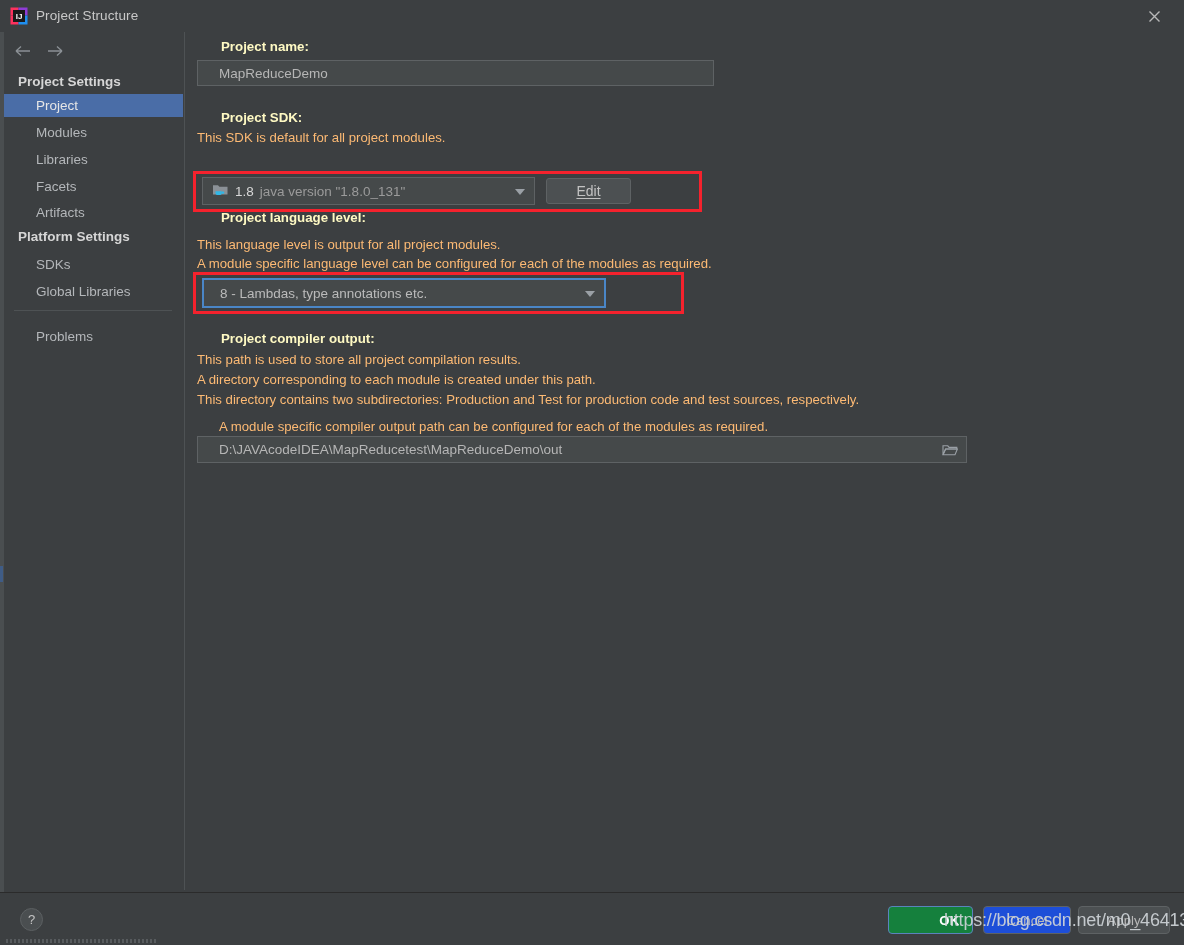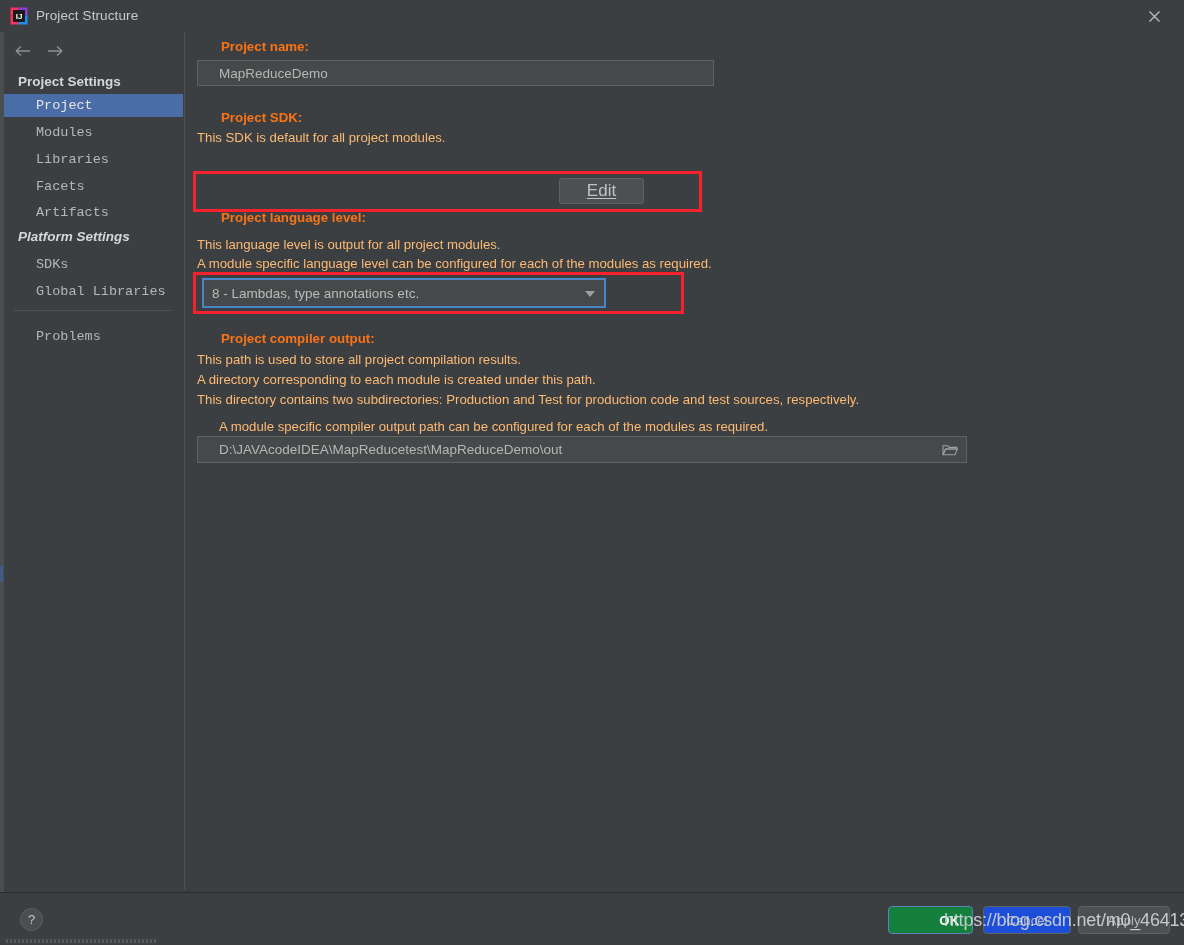--- a/index.html
+++ b/index.html
@@ -87,21 +87,20 @@
     position: absolute;
     left: 0;
     width: 179px;
     height: 23px;
     display: flex;
     align-items: center;
     font-size: 13.5px;
     color: #b4b7ba;
     cursor: default;
     box-sizing: border-box;
-    font-family: Liberation Mono, monospace;
   }
   .nav-item > span { padding-left: 32px; }
   .nav-item.selected {
     background: #4a6da7;
     color: #e6e6e6;
   }
   #sidebar-separator {
     position: absolute;
     left: 10px; top: 278px;
     width: 158px; height: 1px;
@@ -111,21 +110,21 @@
   
   #content {
     position: absolute;
     left: 185px; top: 32px;
     width: 999px; height: 858px;
   }
   .field-label {
     position: absolute;
     font-size: 13.3px;
     font-weight: bold;
-    color: #f97316;
+    color: #fef9c3;
     white-space: nowrap;
     padding-left: 24px;
   }
   .desc-line {
     position: absolute;
     font-size: 13.2px;
     color: #fdba74;
     white-space: nowrap;
   }
 
@@ -167,24 +166,23 @@
 
   .button {
     position: absolute;
     background: #4c5052;
     border: 1px solid #5e6264;
     border-radius: 3px;
     box-sizing: border-box;
     display: flex;
     align-items: center;
     justify-content: center;
-    font-size: 17px;
+    font-size: 14px;
     color: #c2c2c2;
     cursor: default;
-    margin-left: 13px;
   }
 
   .redbox {
     position: absolute;
     border: 3px solid #f5222d;
     box-sizing: border-box;
     pointer-events: none;
   }
 
   
@@ -344,21 +342,21 @@
     <div class="nav-item" style="top:116px;">
       <span>Libraries</span>
     </div>
     <div class="nav-item" style="top:143px;">
       <span>Facets</span>
     </div>
     <div class="nav-item" style="top:169px;">
       <span>Artifacts</span>
     </div>
 
-    <div class="group-header" style="top:197px;font-style:italic;">Platform Settings</div>
+    <div class="group-header" style="top:197px;">Platform Settings</div>
 
     <div class="nav-item" style="top:221px;">
       <span>SDKs</span>
     </div>
     <div class="nav-item" style="top:248px;">
       <span>Global Libraries</span>
     </div>
 
     <div id="sidebar-separator"></div>
 
@@ -372,33 +370,47 @@
     <div class="field-label" style="left:12px; top:7px;">Project name:</div>
     <div class="text-field" style="left:12px; top:28px; width:517px; height:26px;">
       <span>MapReduceDemo</span>
     </div>
 
     <div class="field-label" style="left:12px; top:78px;">Project SDK:</div>
     <div class="desc-line" style="left:12px; top:98px;">This SDK is default for all project modules.</div>
 
     <div class="redbox" style="left:8px; top:139px; width:509px; height:41px;"></div>
 
+    <div class="combo" style="left:17px; top:145px; width:333px; height:28px;">
+      <div id="sdk-combo-content">
+        <span>
+          <svg width="17" height="15" viewBox="0 0 17 15">
+            <path d="M1 3.2 L6 3.2 L7.4 4.8 L15.5 4.8 L15.5 12.5 L1 12.5 Z" fill="#8b9197"></path>
+            <path d="M3.5 9.2 h6.3 v2.1 a1.6 1.6 0 0 1 -1.6 1.6 H5.1 a1.6 1.6 0 0 1 -1.6 -1.6 Z" fill="#30b8e8"></path>
+            <path d="M9.9 9.6 h1.3 a1.1 1.1 0 0 1 0 2.2 h-1.3 Z" fill="#30b8e8"></path>
+          </svg>
+        </span>
+        <span id="sdk-version">1.8</span>
+        <span id="sdk-desc">java version "1.8.0_131"</span>
+      </div>
+      <span class="arrow"></span>
+    </div>
 
     <div class="button" style="left:361px; top:146px; width:85px; height:26px;">
       <span style="text-decoration:underline; text-underline-offset:2px;">Edit</span>
     </div>
 
     <div class="field-label" style="left:12px; top:178px;">Project language level:</div>
     <div class="desc-line" style="left:12px; top:205px;">This language level is output for all project modules.</div>
     <div class="desc-line" style="left:12px; top:224px;">A module specific language level can be configured for each of the modules as required.</div>
 
     <div class="redbox" style="left:8px; top:240px; width:491px; height:42px;"></div>
 
     <div class="combo focused" style="left:17px; top:246px; width:404px; height:30px;">
-      <span style="padding-left:8px;">8 - Lambdas, type annotations etc.</span>
+      <span style="padding-left:16px;">8 - Lambdas, type annotations etc.</span>
       <span class="arrow"></span>
     </div>
 
     <div class="field-label" style="left:12px; top:299px;">Project compiler output:</div>
     <div class="desc-line" style="left:12px; top:320px;">This path is used to store all project compilation results.</div>
     <div class="desc-line" style="left:12px; top:340px;">A directory corresponding to each module is created under this path.</div>
     <div class="desc-line" style="left:12px; top:360px;">This directory contains two subdirectories: Production and Test for production code and test sources, respectively.</div>
     <div class="desc-line" style="left:12px; top:387px;margin-left:22px;">A module specific compiler output path can be configured for each of the modules as required.</div>
 
     <div class="text-field" style="left:12px; top:404px; width:770px; height:27px;">

